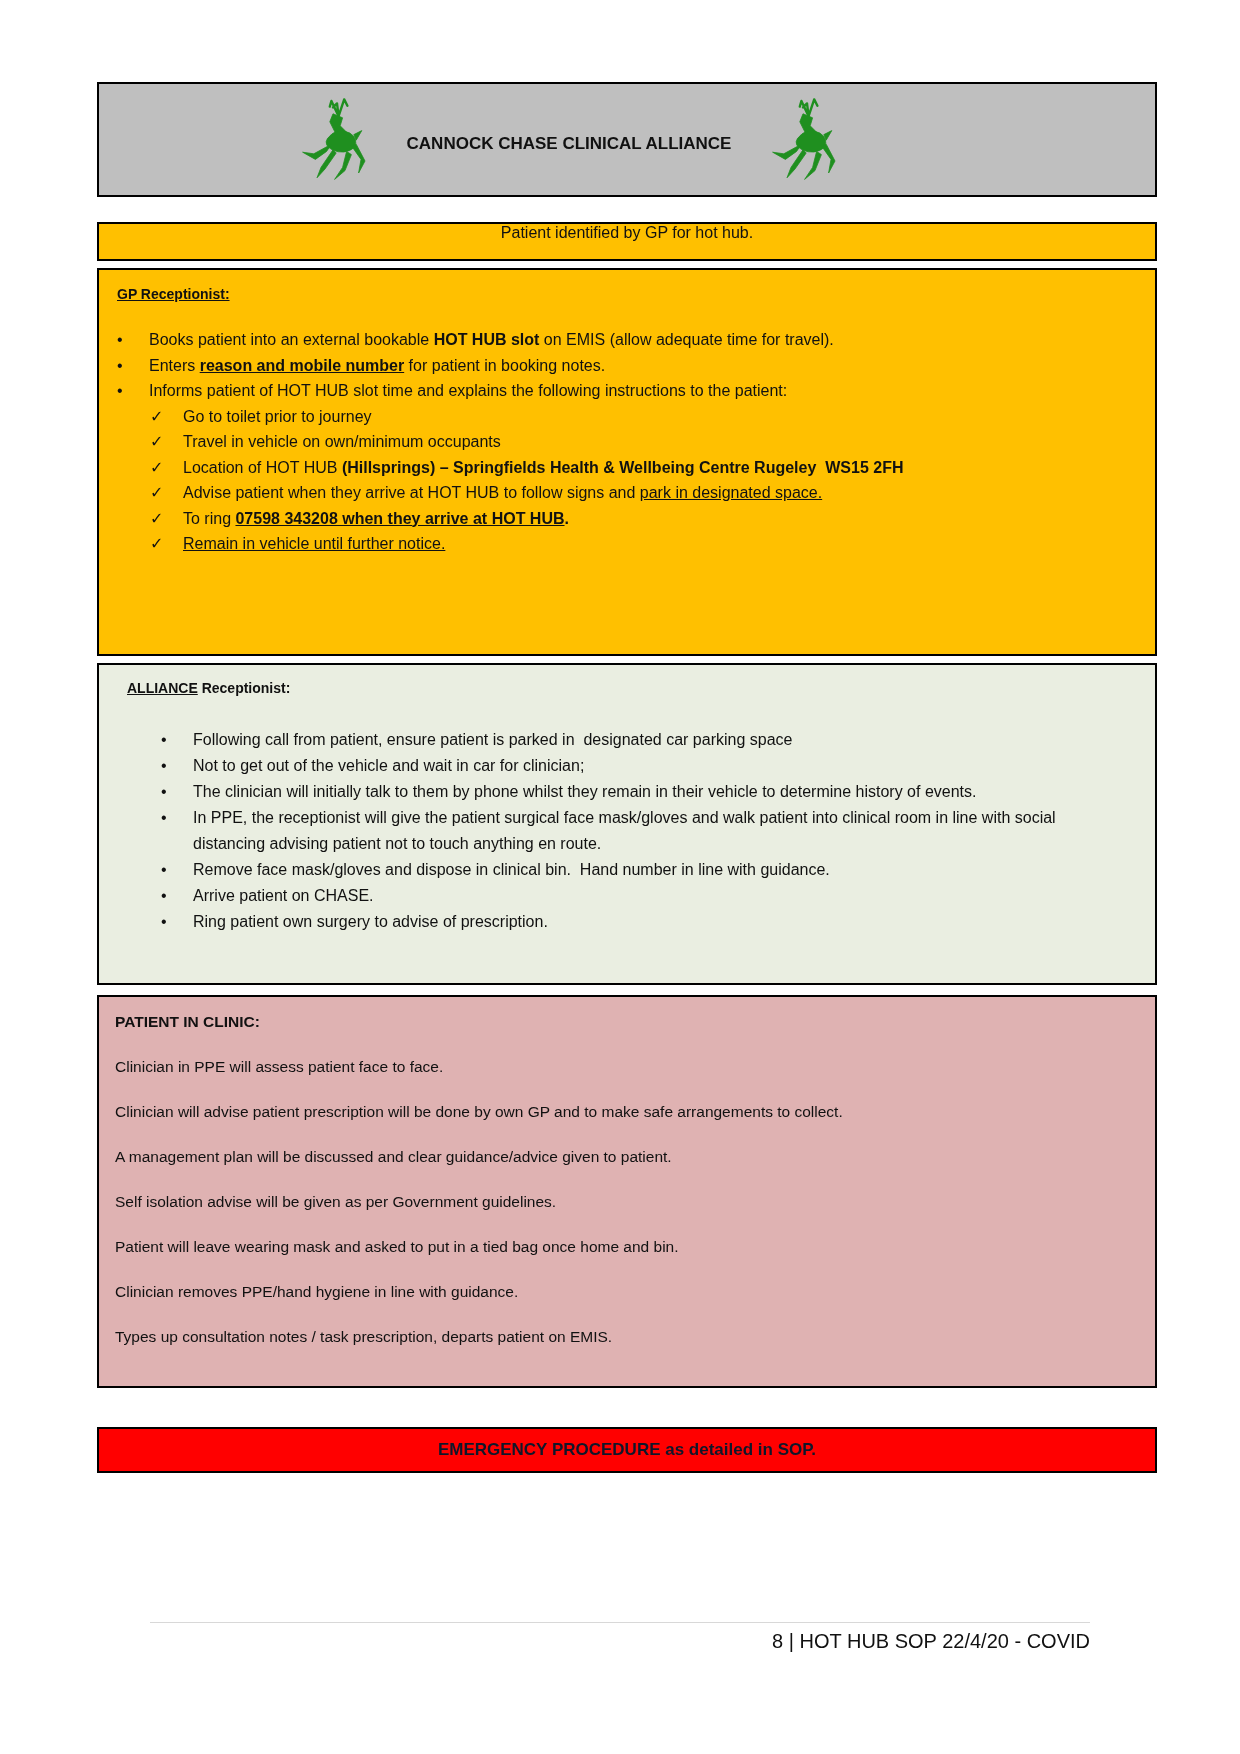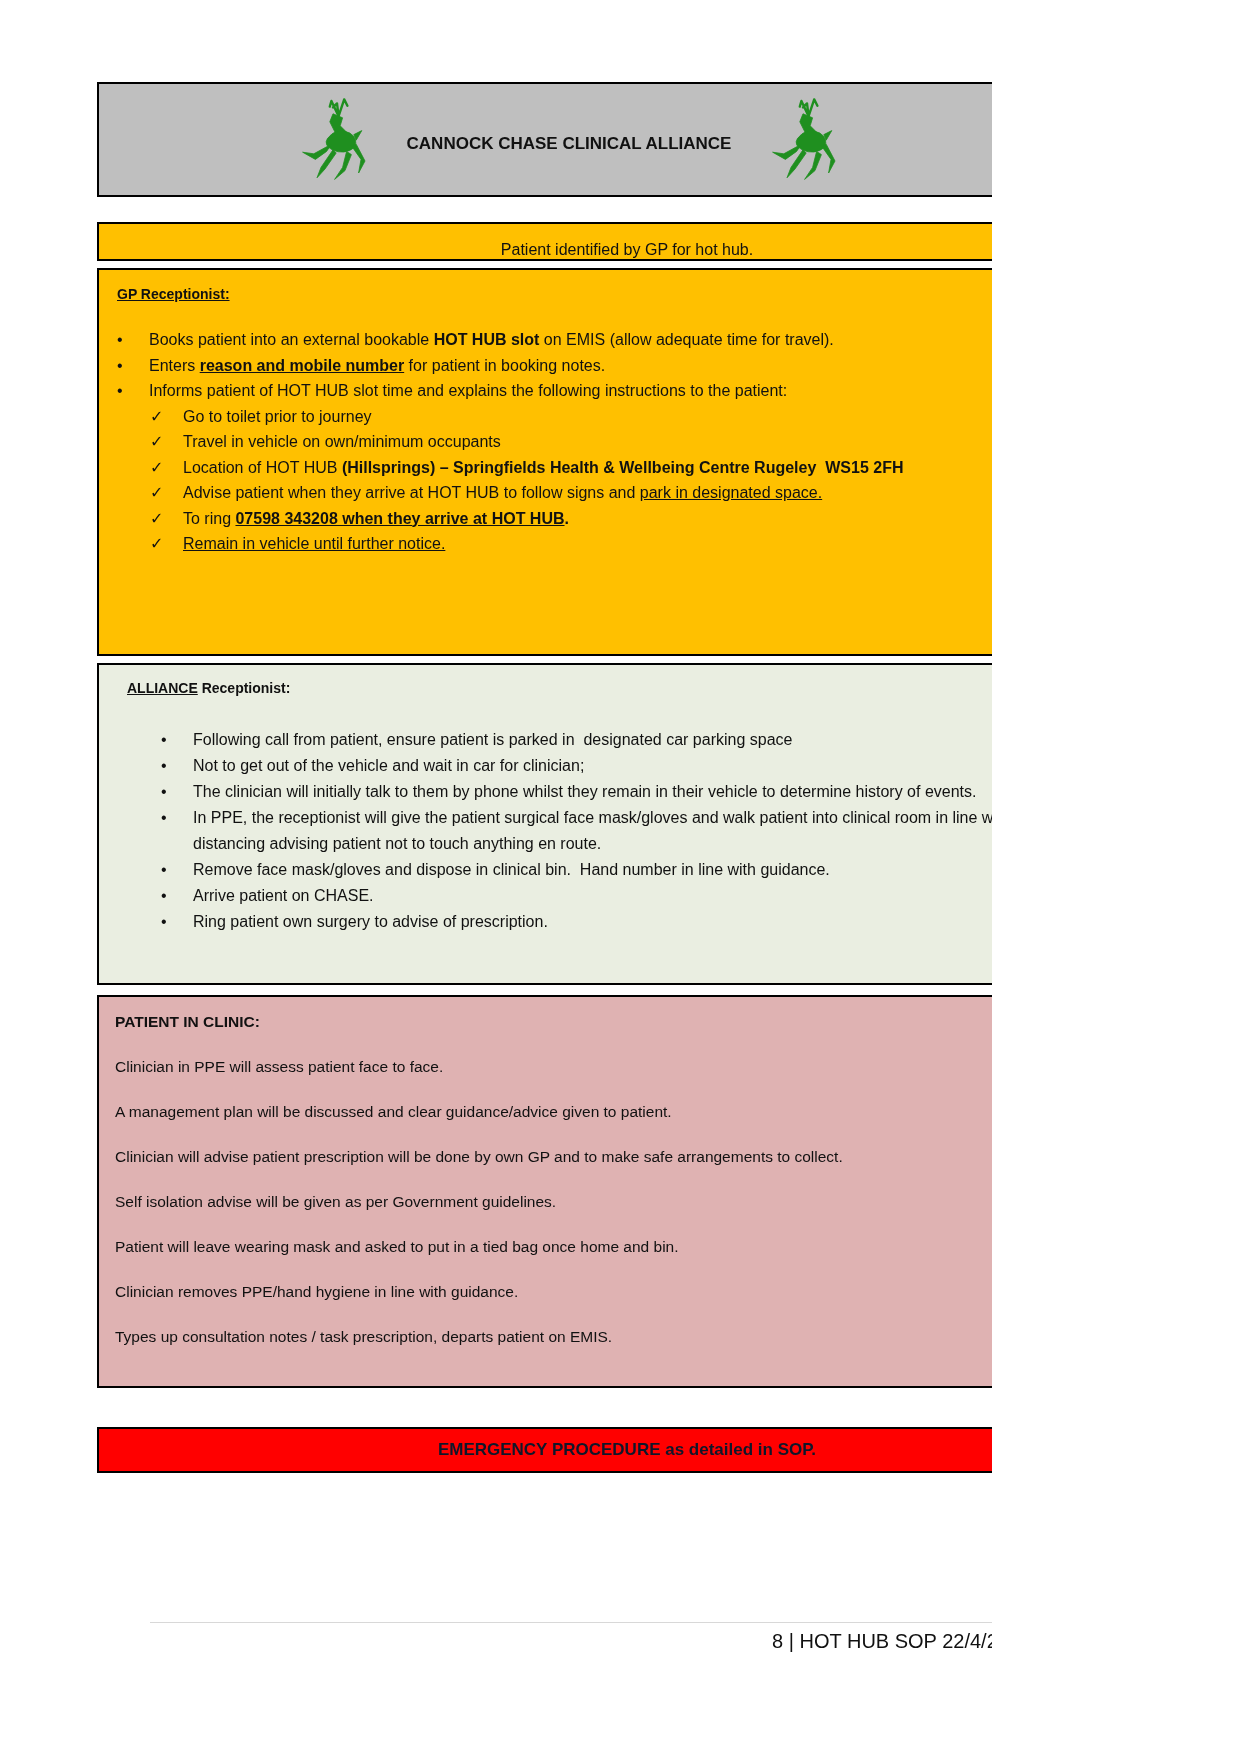--- a/index.html
+++ b/index.html
@@ -1,18 +1,18 @@
 <!DOCTYPE html>
 <html><head>
 <meta charset="utf-8">
 <style>
   html,body{margin:0;padding:0;background:#ffffff;}
   .page{
     position:relative;
-    width:992px;
+    width:1240px;
     height:1754px;
     background:#ffffff;
     font-family:"Liberation Sans","DejaVu Sans",sans-serif;
     color:#111111;
     overflow:hidden;
   }
   .box{
     position:absolute;
     left:97px;
     width:1060px;
@@ -39,21 +39,21 @@
   .header-text .l2{display:block;margin-top:25px;}
   .header-text .l3{display:block;margin-top:3px;}
   .stag{position:absolute;top:8px;width:72px;height:98px;}
   .stag.left{left:198px;}
   .stag.right{left:668px;}
   
   .banner{
     top:222px;
     height:39px;
     background:#ffc000;
-    display:flex;align-items:flex-end;justify-content:center;
+    display:flex;align-items:flex-start;justify-content:center;
     font-size:16px;
   }
   
   .gp-box{
     top:268px;
     height:388px;
     background:#ffc000;
     padding:15px 18px;
   }
   .heading{
@@ -236,22 +236,22 @@
       <div class="row">
         <span class="marker">•</span>
         <span class="text">Ring patient own surgery to advise of prescription.</span>
       </div>
     </div>
   </div>
 
   <div class="box clinic-box">
     <span class="heading b">PATIENT IN CLINIC:</span>
     <p>Clinician in PPE will assess patient face to face.</p>
+    <p>Clinician will advise patient prescription will be done by own GP and to make safe arrangements to collect.</p>
     <p>A management plan will be discussed and clear guidance/advice given to patient.</p>
-    <p>Clinician will advise patient prescription will be done by own GP and to make safe arrangements to collect.</p>
     <p>Self isolation advise will be given as per Government guidelines.</p>
     <p>Patient will leave wearing mask and asked to put in a tied bag once home and bin.</p>
     <p>Clinician removes PPE/hand hygiene in line with guidance.</p>
     <p>Types up consultation notes / task prescription, departs patient on EMIS.</p>
   </div>
 
   <div class="box emergency">
     <span>EMERGENCY PROCEDURE as detailed in SOP.</span>
   </div>
 

